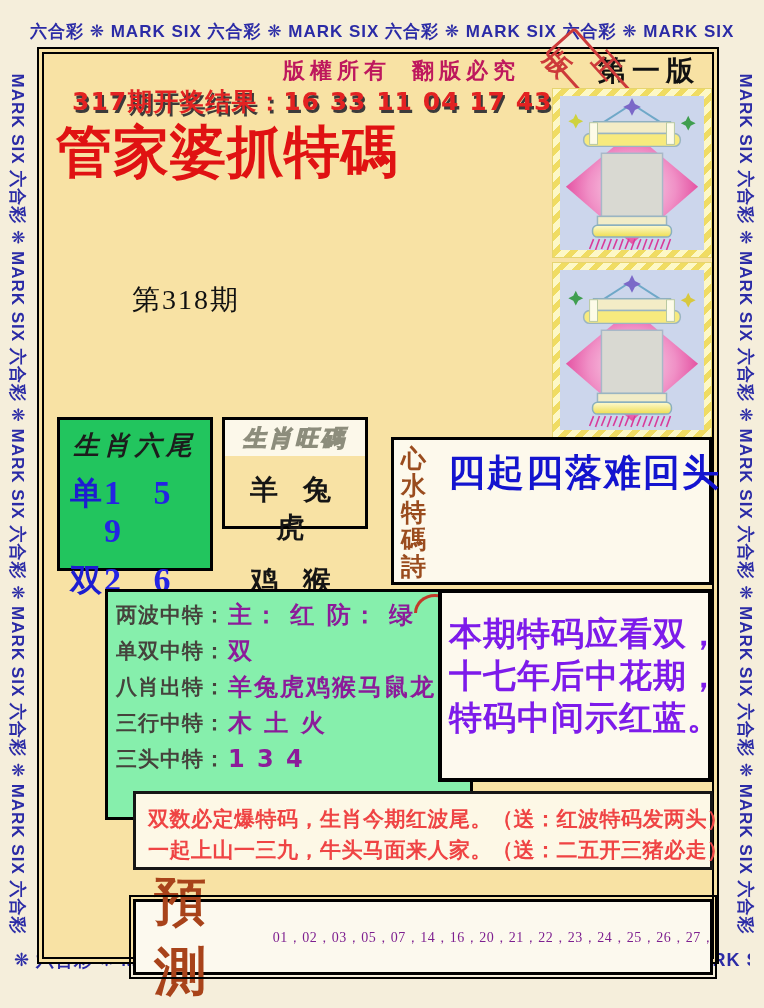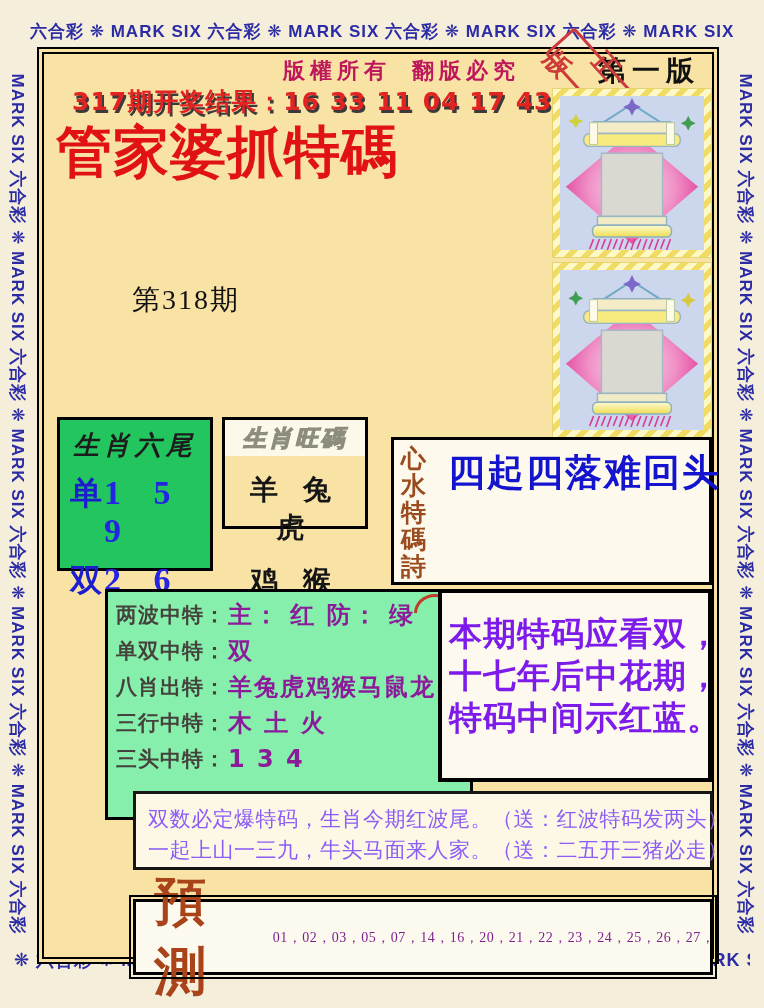--- a/index.html
+++ b/index.html
@@ -73,21 +73,21 @@
            border:3px solid #c23a28;border-bottom:none;
            border-radius:50% 50% 0 0 / 100% 100% 0 0;}
 
   .violet{left:438px;top:589px;width:274px;height:193px;background:#fdf9ee;border-width:4px;
           padding:20px 0 0 7px;overflow:visible;text-align:center;}
   .violet .ln{font-weight:bold;font-size:33px;line-height:42px;color:#7d1bea;
               white-space:nowrap;letter-spacing:1px;}
 
   .couplet{left:133px;top:791px;width:580px;height:79px;background:#fdf8e6;
            border-color:#161616;padding:10px 0 0 12px;}
-  .couplet .ln{font-weight:normal;font-size:21px;line-height:31px;color:#8b5cf6;
+  .couplet .ln{font-weight:bold;font-size:21px;line-height:31px;color:#ef4444;
                letter-spacing:0.5px;white-space:nowrap;}
 
   .predict{left:133px;top:877px;width:580px;height:76px;background:#fcf9ee;
            outline:2px solid #000;outline-offset:2px;display:flex;align-items:center;margin-top:22px;}
   .predict .lbl{font-weight:bold;font-size:52px;color:#a8431a;margin:0 12px 0 18px;letter-spacing:2px;}
   .predict .nums{overflow:hidden;}
   .predict .nln{font-size:14px;line-height:29px;color:#7e2090;letter-spacing:0.5px;white-space:nowrap;}
 </style>
 </head>
 <body>

